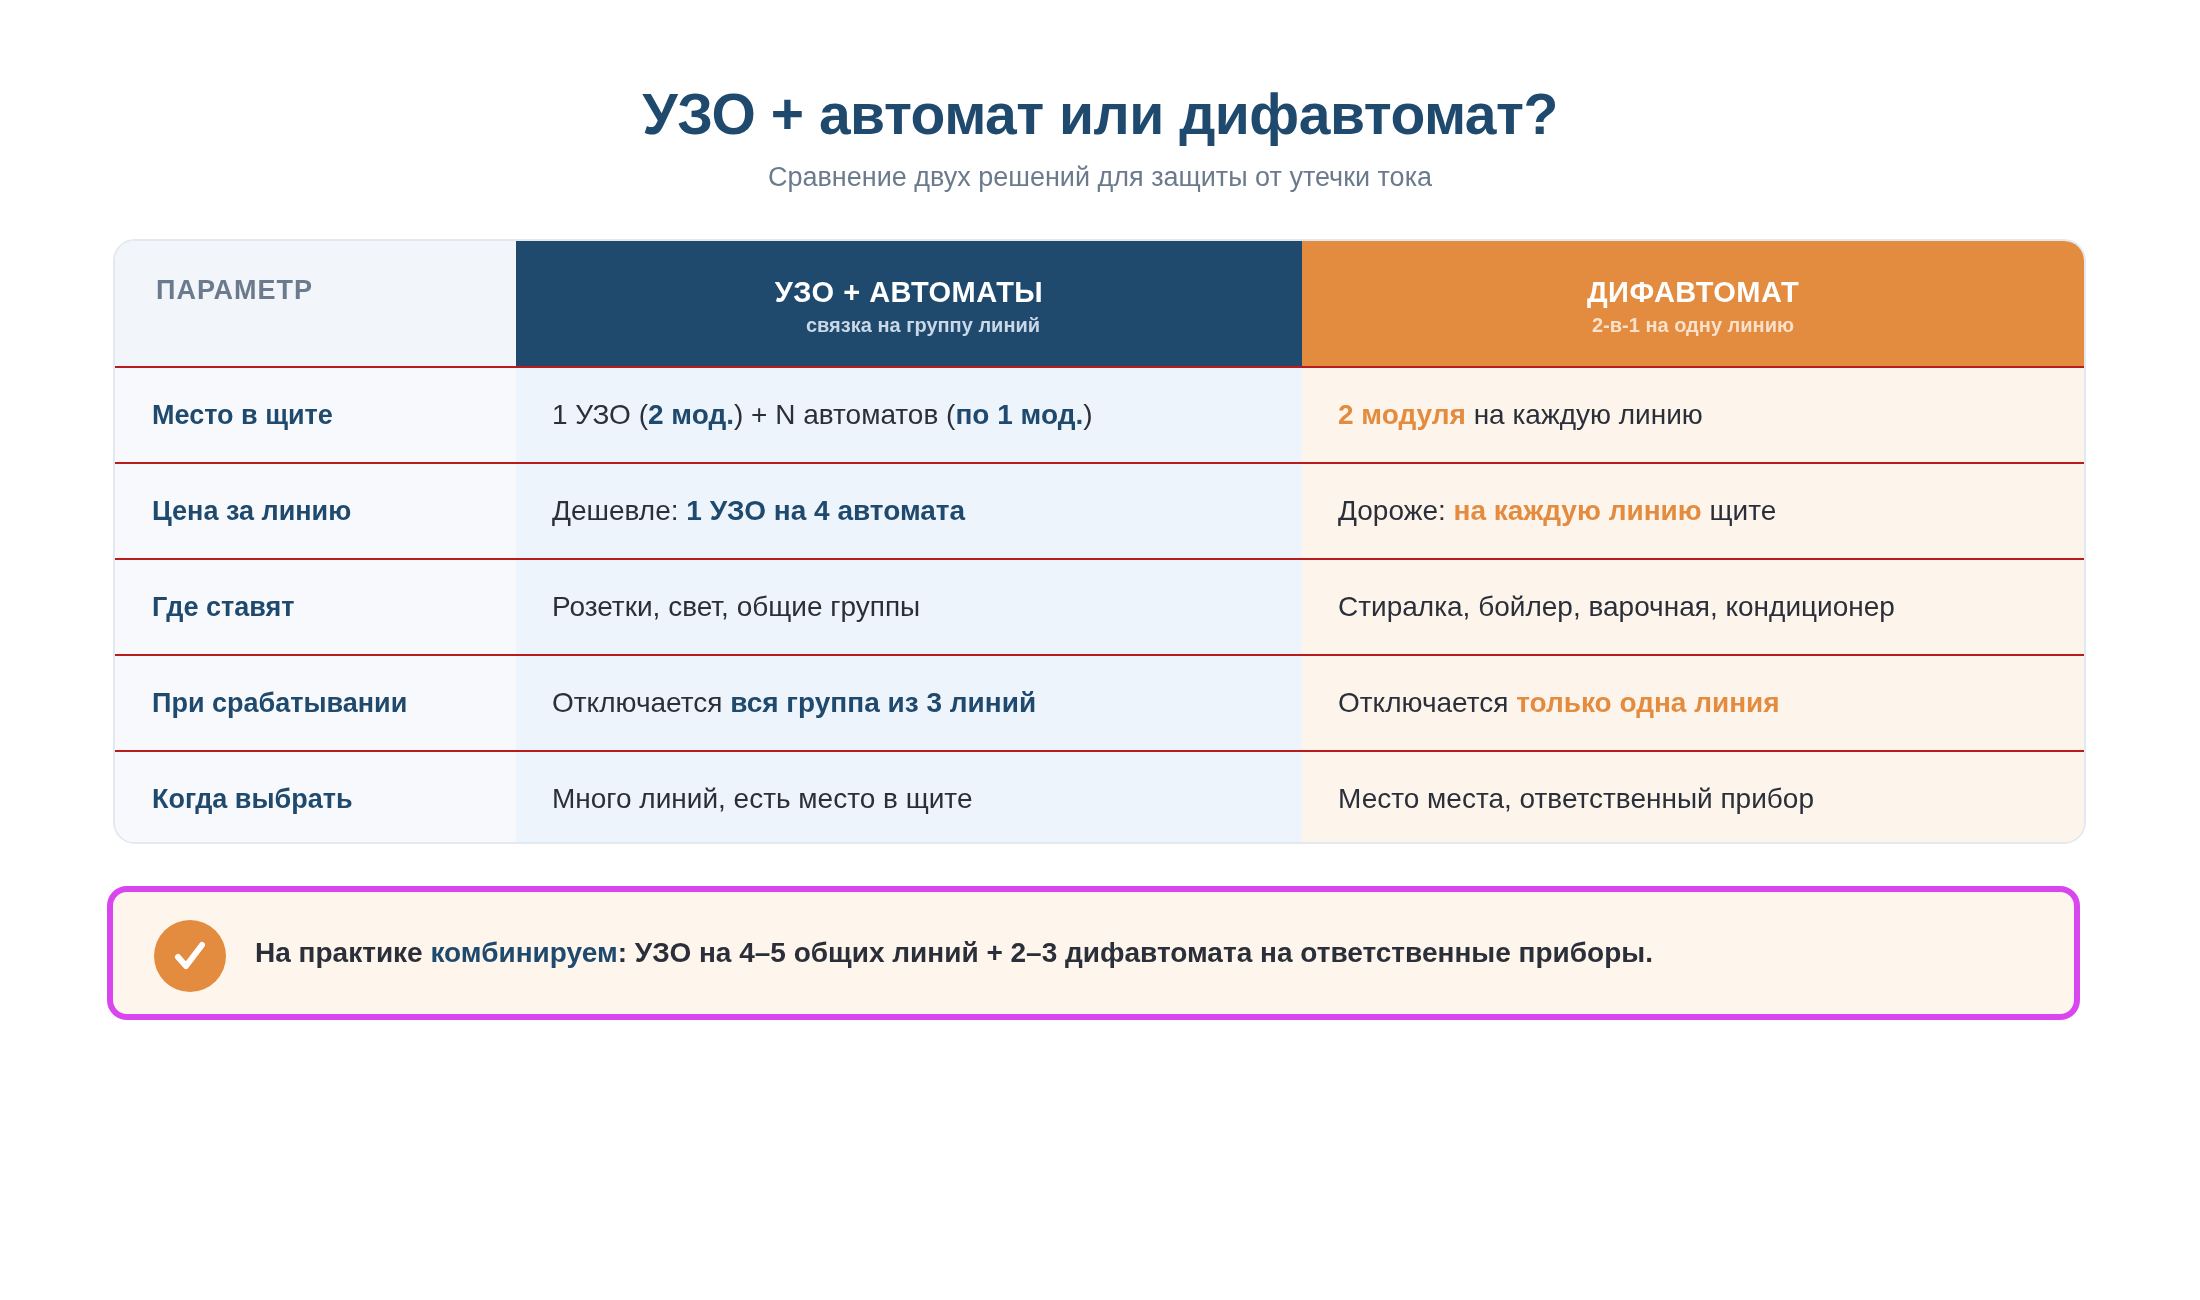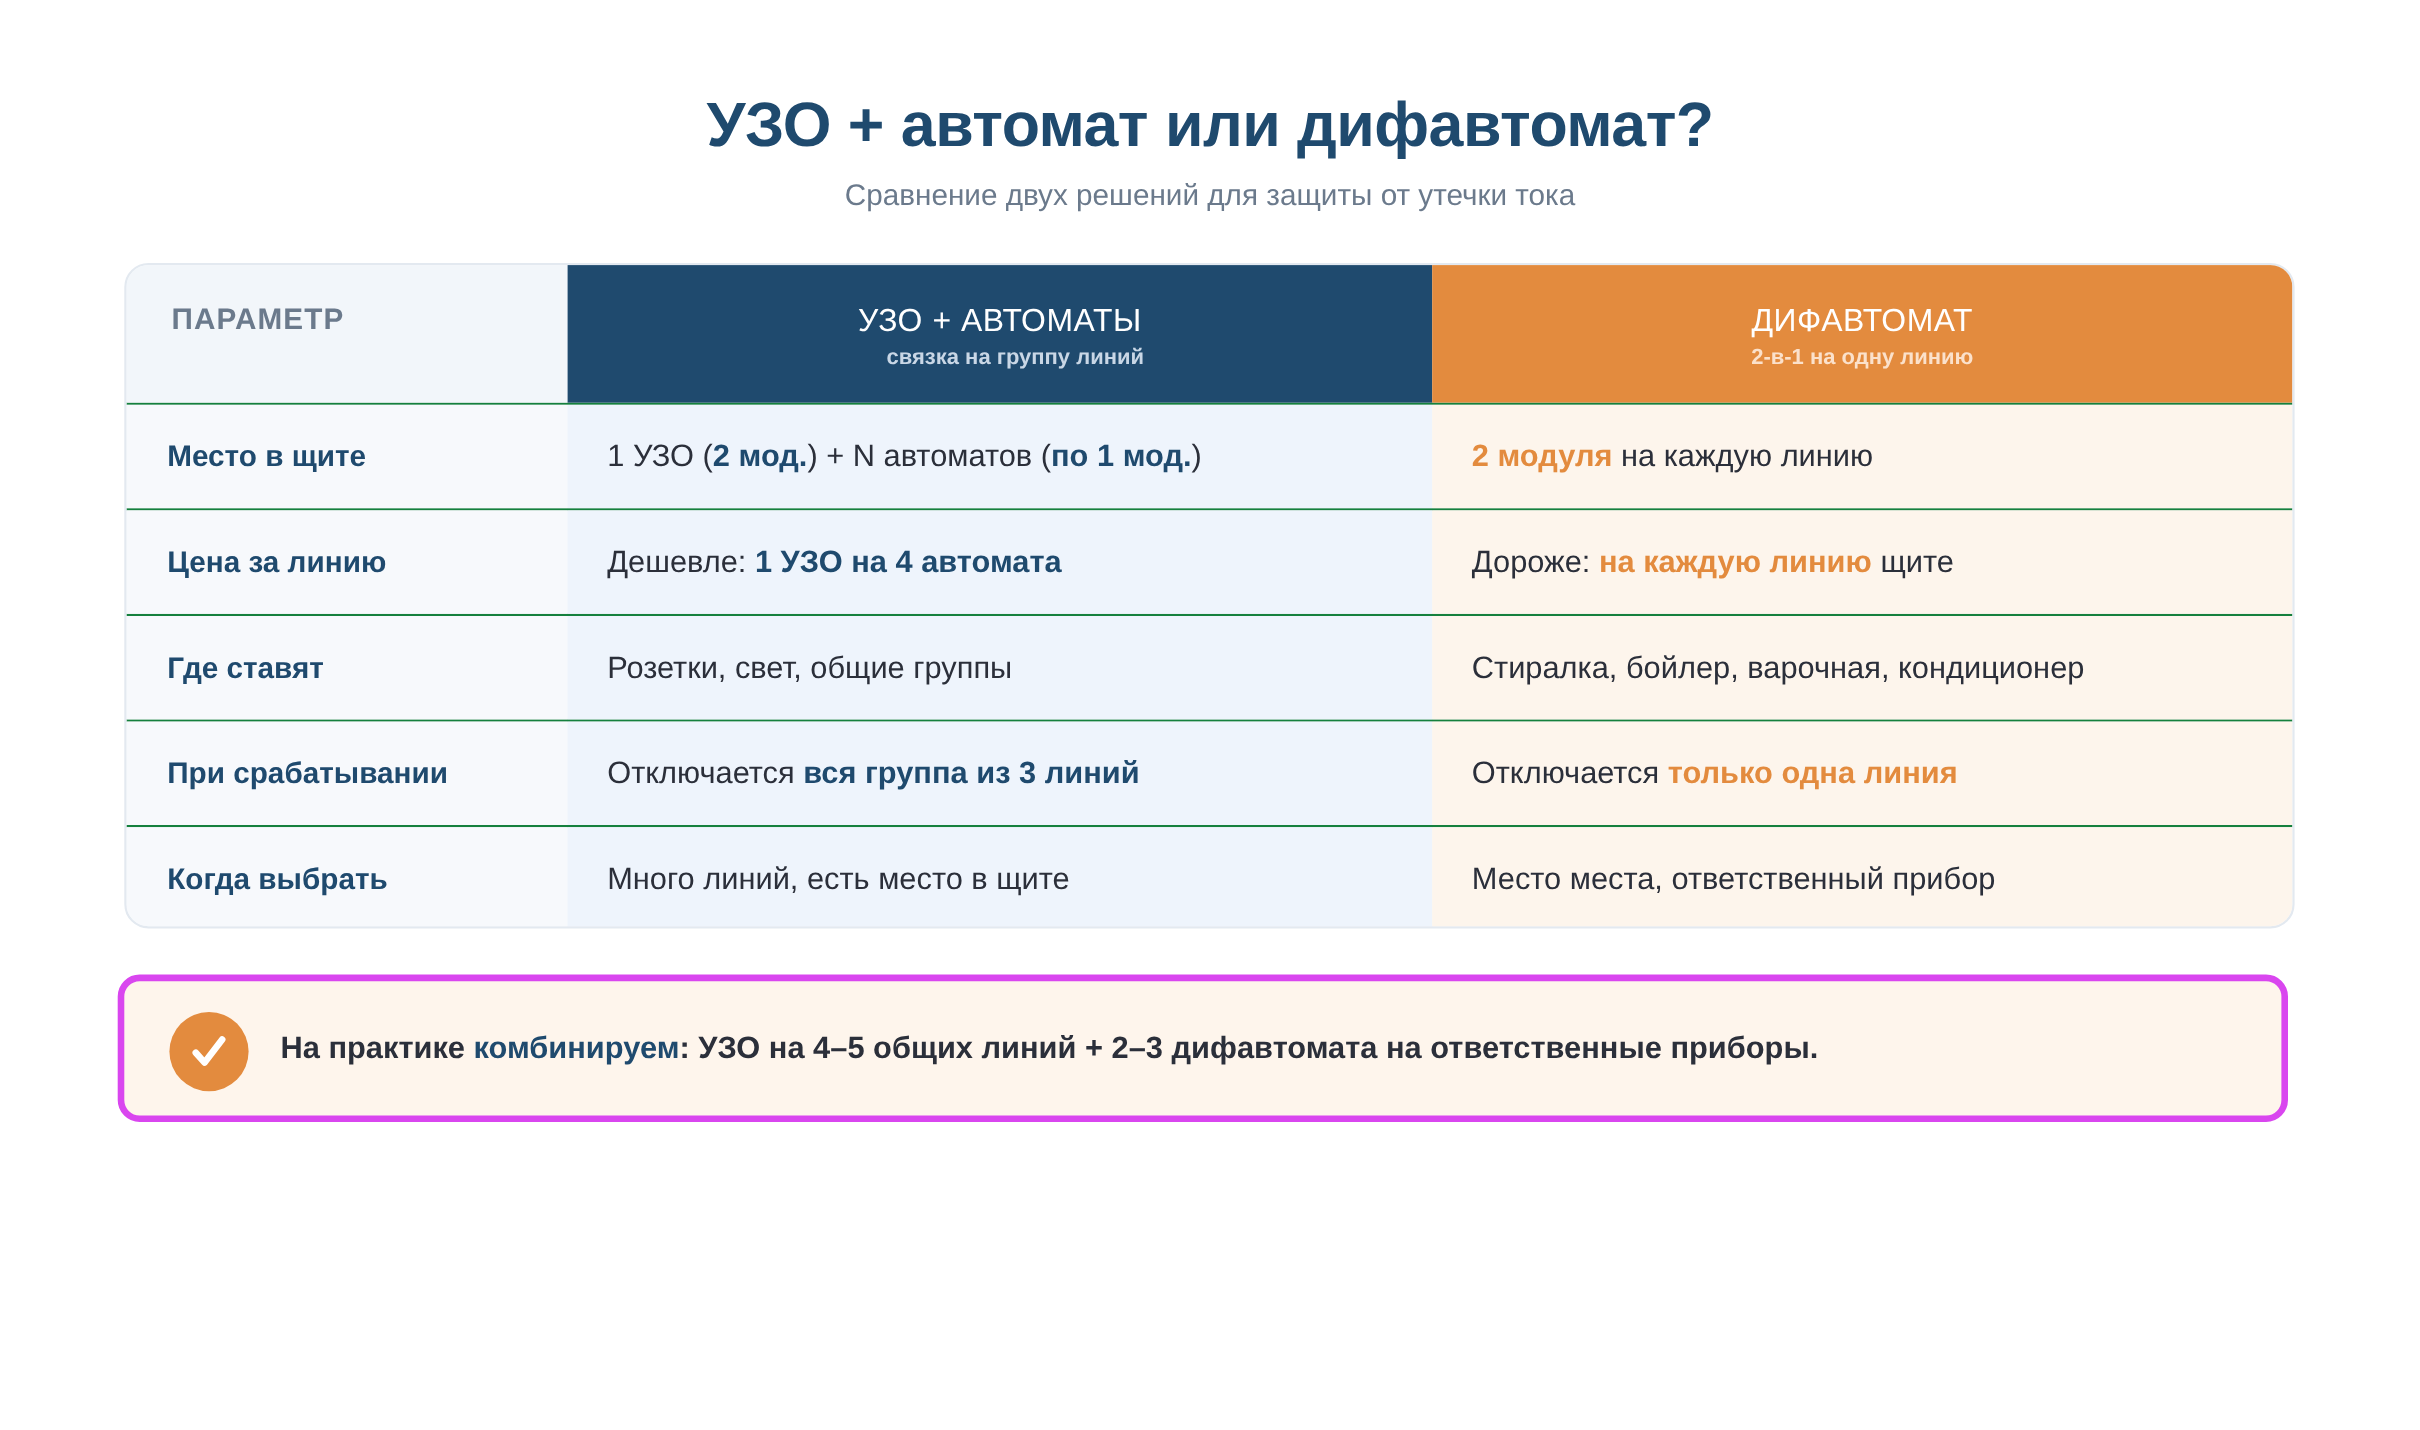--- a/index.html
+++ b/index.html
@@ -14,35 +14,35 @@
     position: absolute; left: 0; top: 160px; width: 2200px; text-align: center;
     font-size: 27px; color: #6b7a8c; line-height: 34px;
   }
 
   .table {
     position: absolute; left: 113px; top: 239px; width: 1973px; height: 605px;
     border: 2px solid #e3e9f0; border-radius: 22px; overflow: hidden; background: #f7f9fc;
   }
   .row { display: flex; width: 100%; }
   .head-row { height: 125px; }
-  .body-row { height: 96px; border-top: 2px solid #15803d; }
+  .body-row { height: 96px; border-top: 2px solid #b91c1c; }
   .cell { height: 100%; position: relative; }
   .c1 { width: 401px; }
   .c2 { width: 786px; text-align: center; }
   .c3 { flex: 1; }
 
   .head-row .c1 { background: #f2f6fa; }
   .head-row .c2 { background: #1f4a6e; }
   .head-row .c3 { background: #e38b3e; }
   .param-head {
     position: absolute; left: 41px; top: 34px; font-size: 27px; font-weight: 700;
     color: #6b7a8c; letter-spacing: 1px;
   }
   .col-head { text-align: center; padding-top: 34px; }
-  .col-title { font-size: 29px; font-weight: 400; color: #ffffff; letter-spacing: 0.5px; line-height: 34px; }
+  .col-title { font-size: 29px; font-weight: 700; color: #ffffff; letter-spacing: 0.5px; line-height: 34px; }
   .col-sub { font-size: 20px; font-weight: 700; line-height: 28px; margin-top: 2px; }
   .c2 .col-sub { color: #c9d7e6; padding-left: 28px; }
   .c3 .col-sub { color: #fbe1cb; }
 
   .body-row .c1 { background: #f7f9fc; }
   .body-row .c2 { background: #eef4fc; }
   .body-row .c3 { background: #fdf5ec; }
   .param {
     position: absolute; left: 37px; top: 0; height: 100%; display: flex; align-items: center;
     font-size: 27px; font-weight: 700; color: #1f4a6e;

